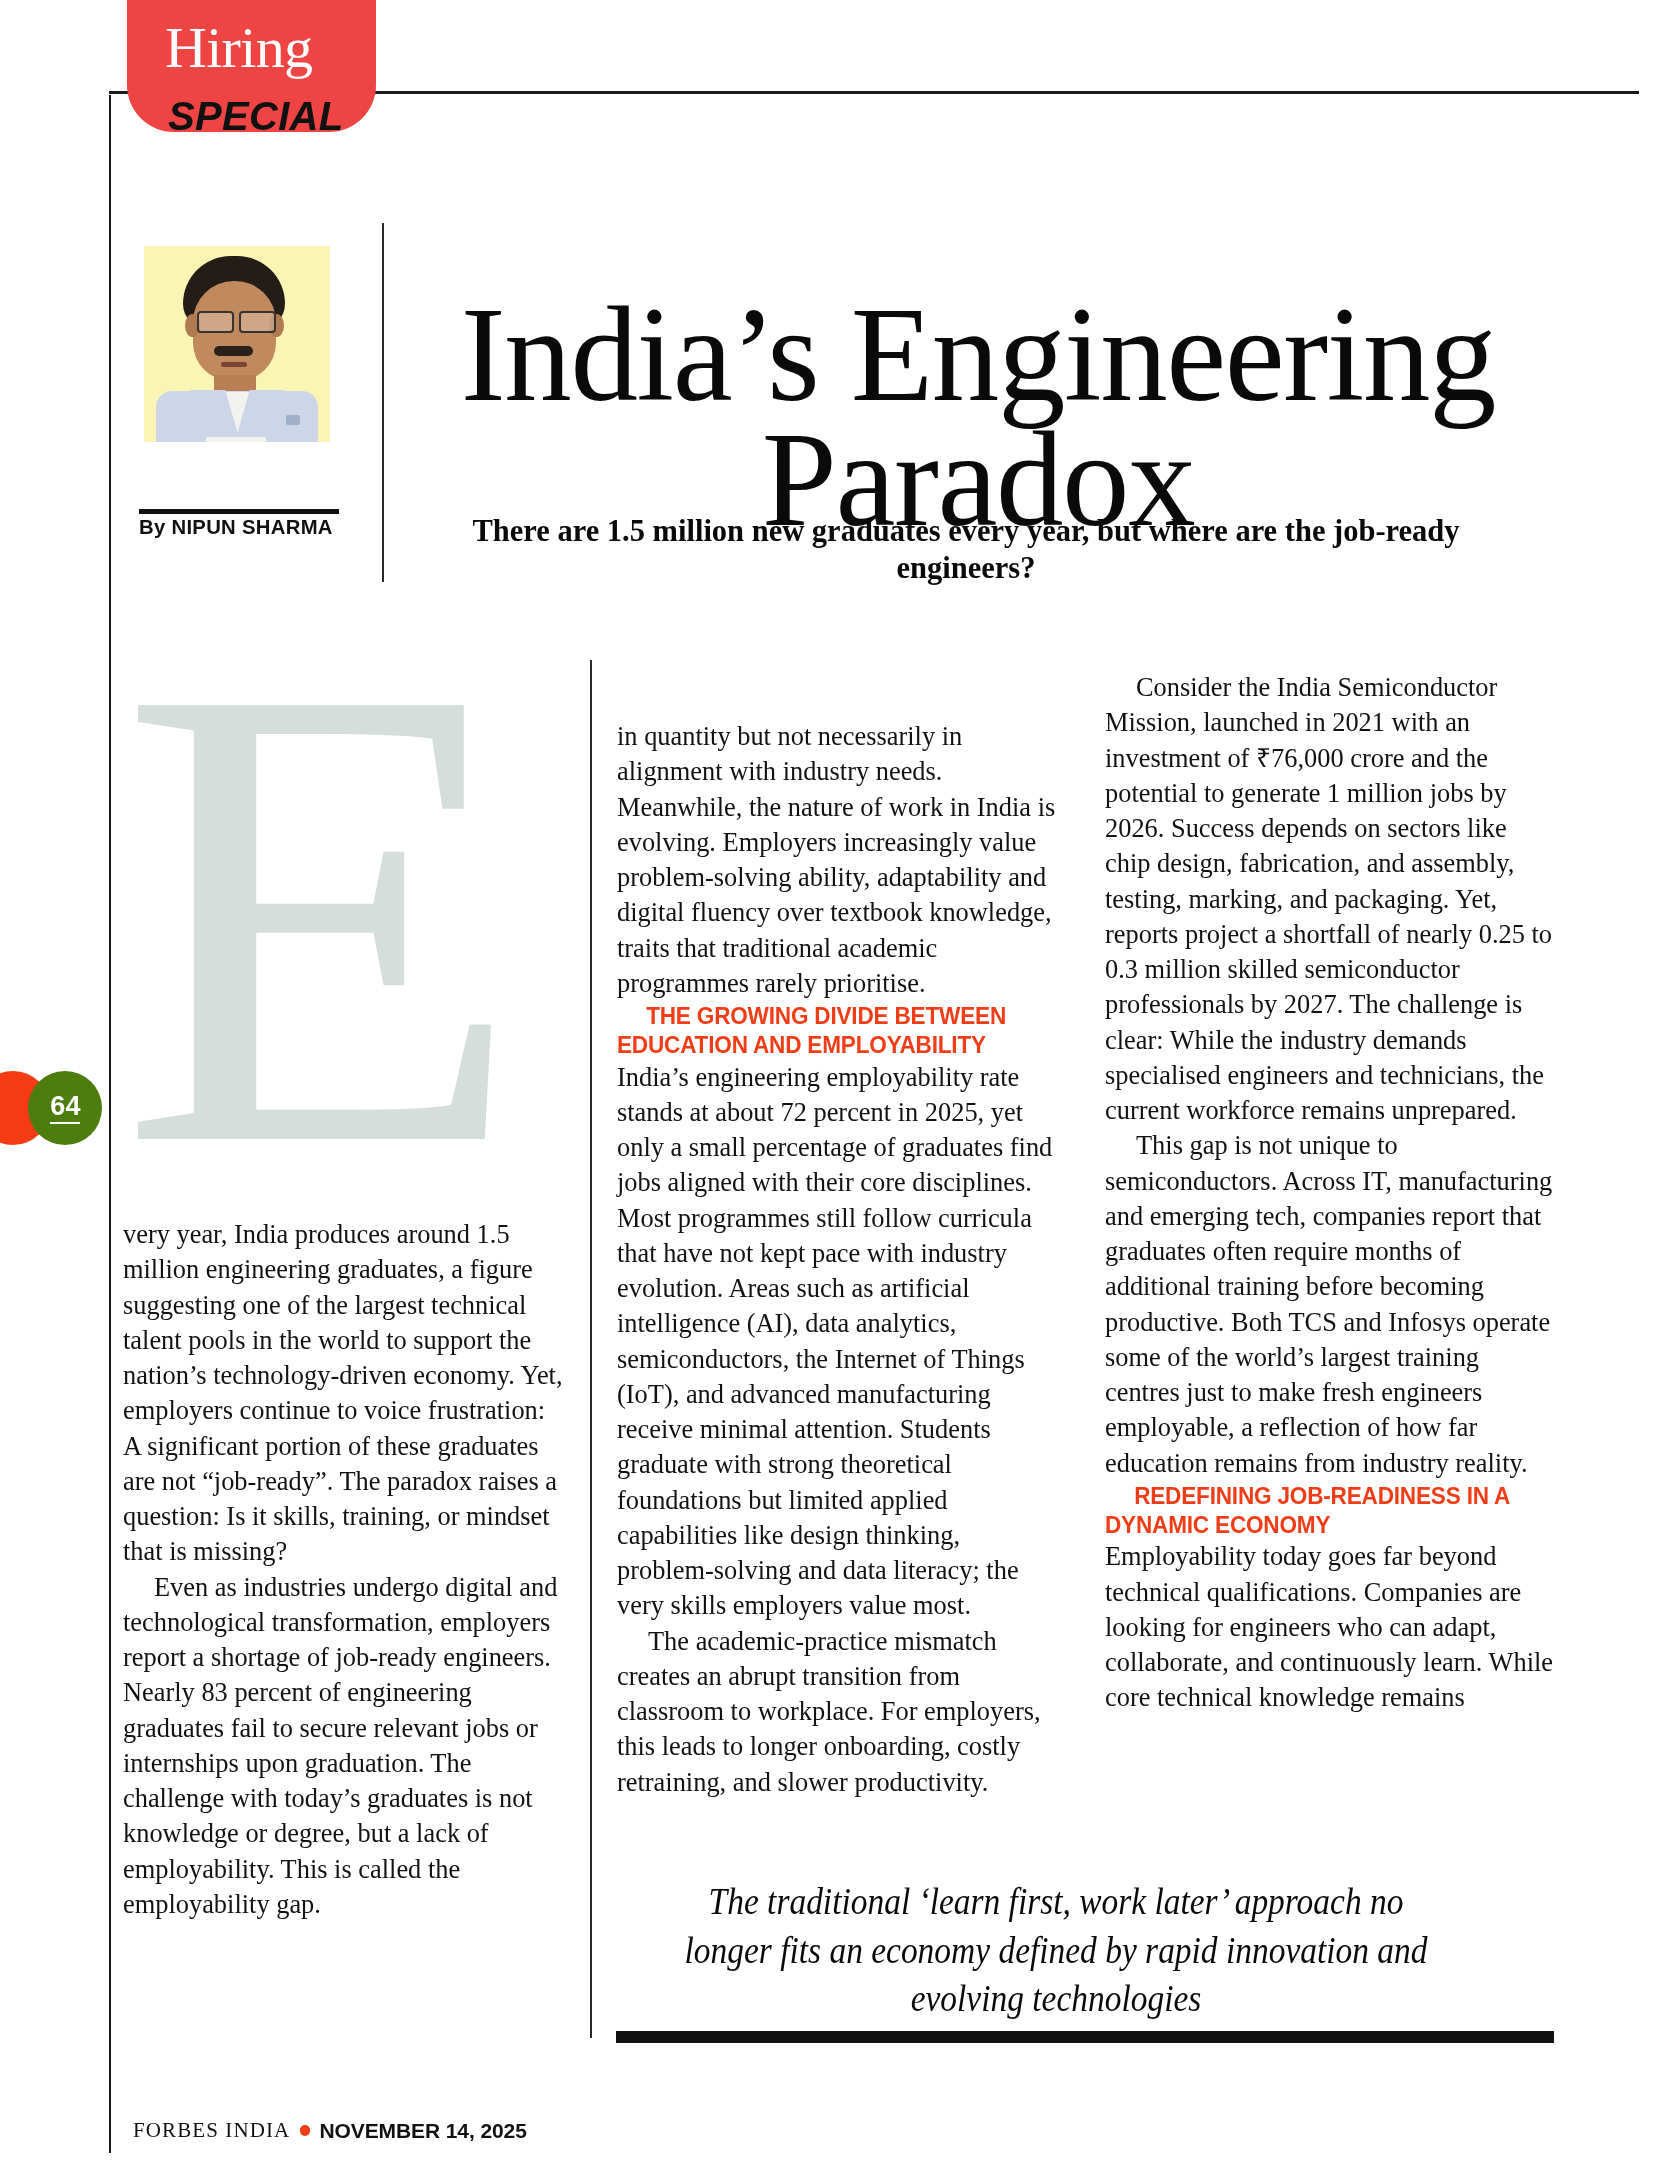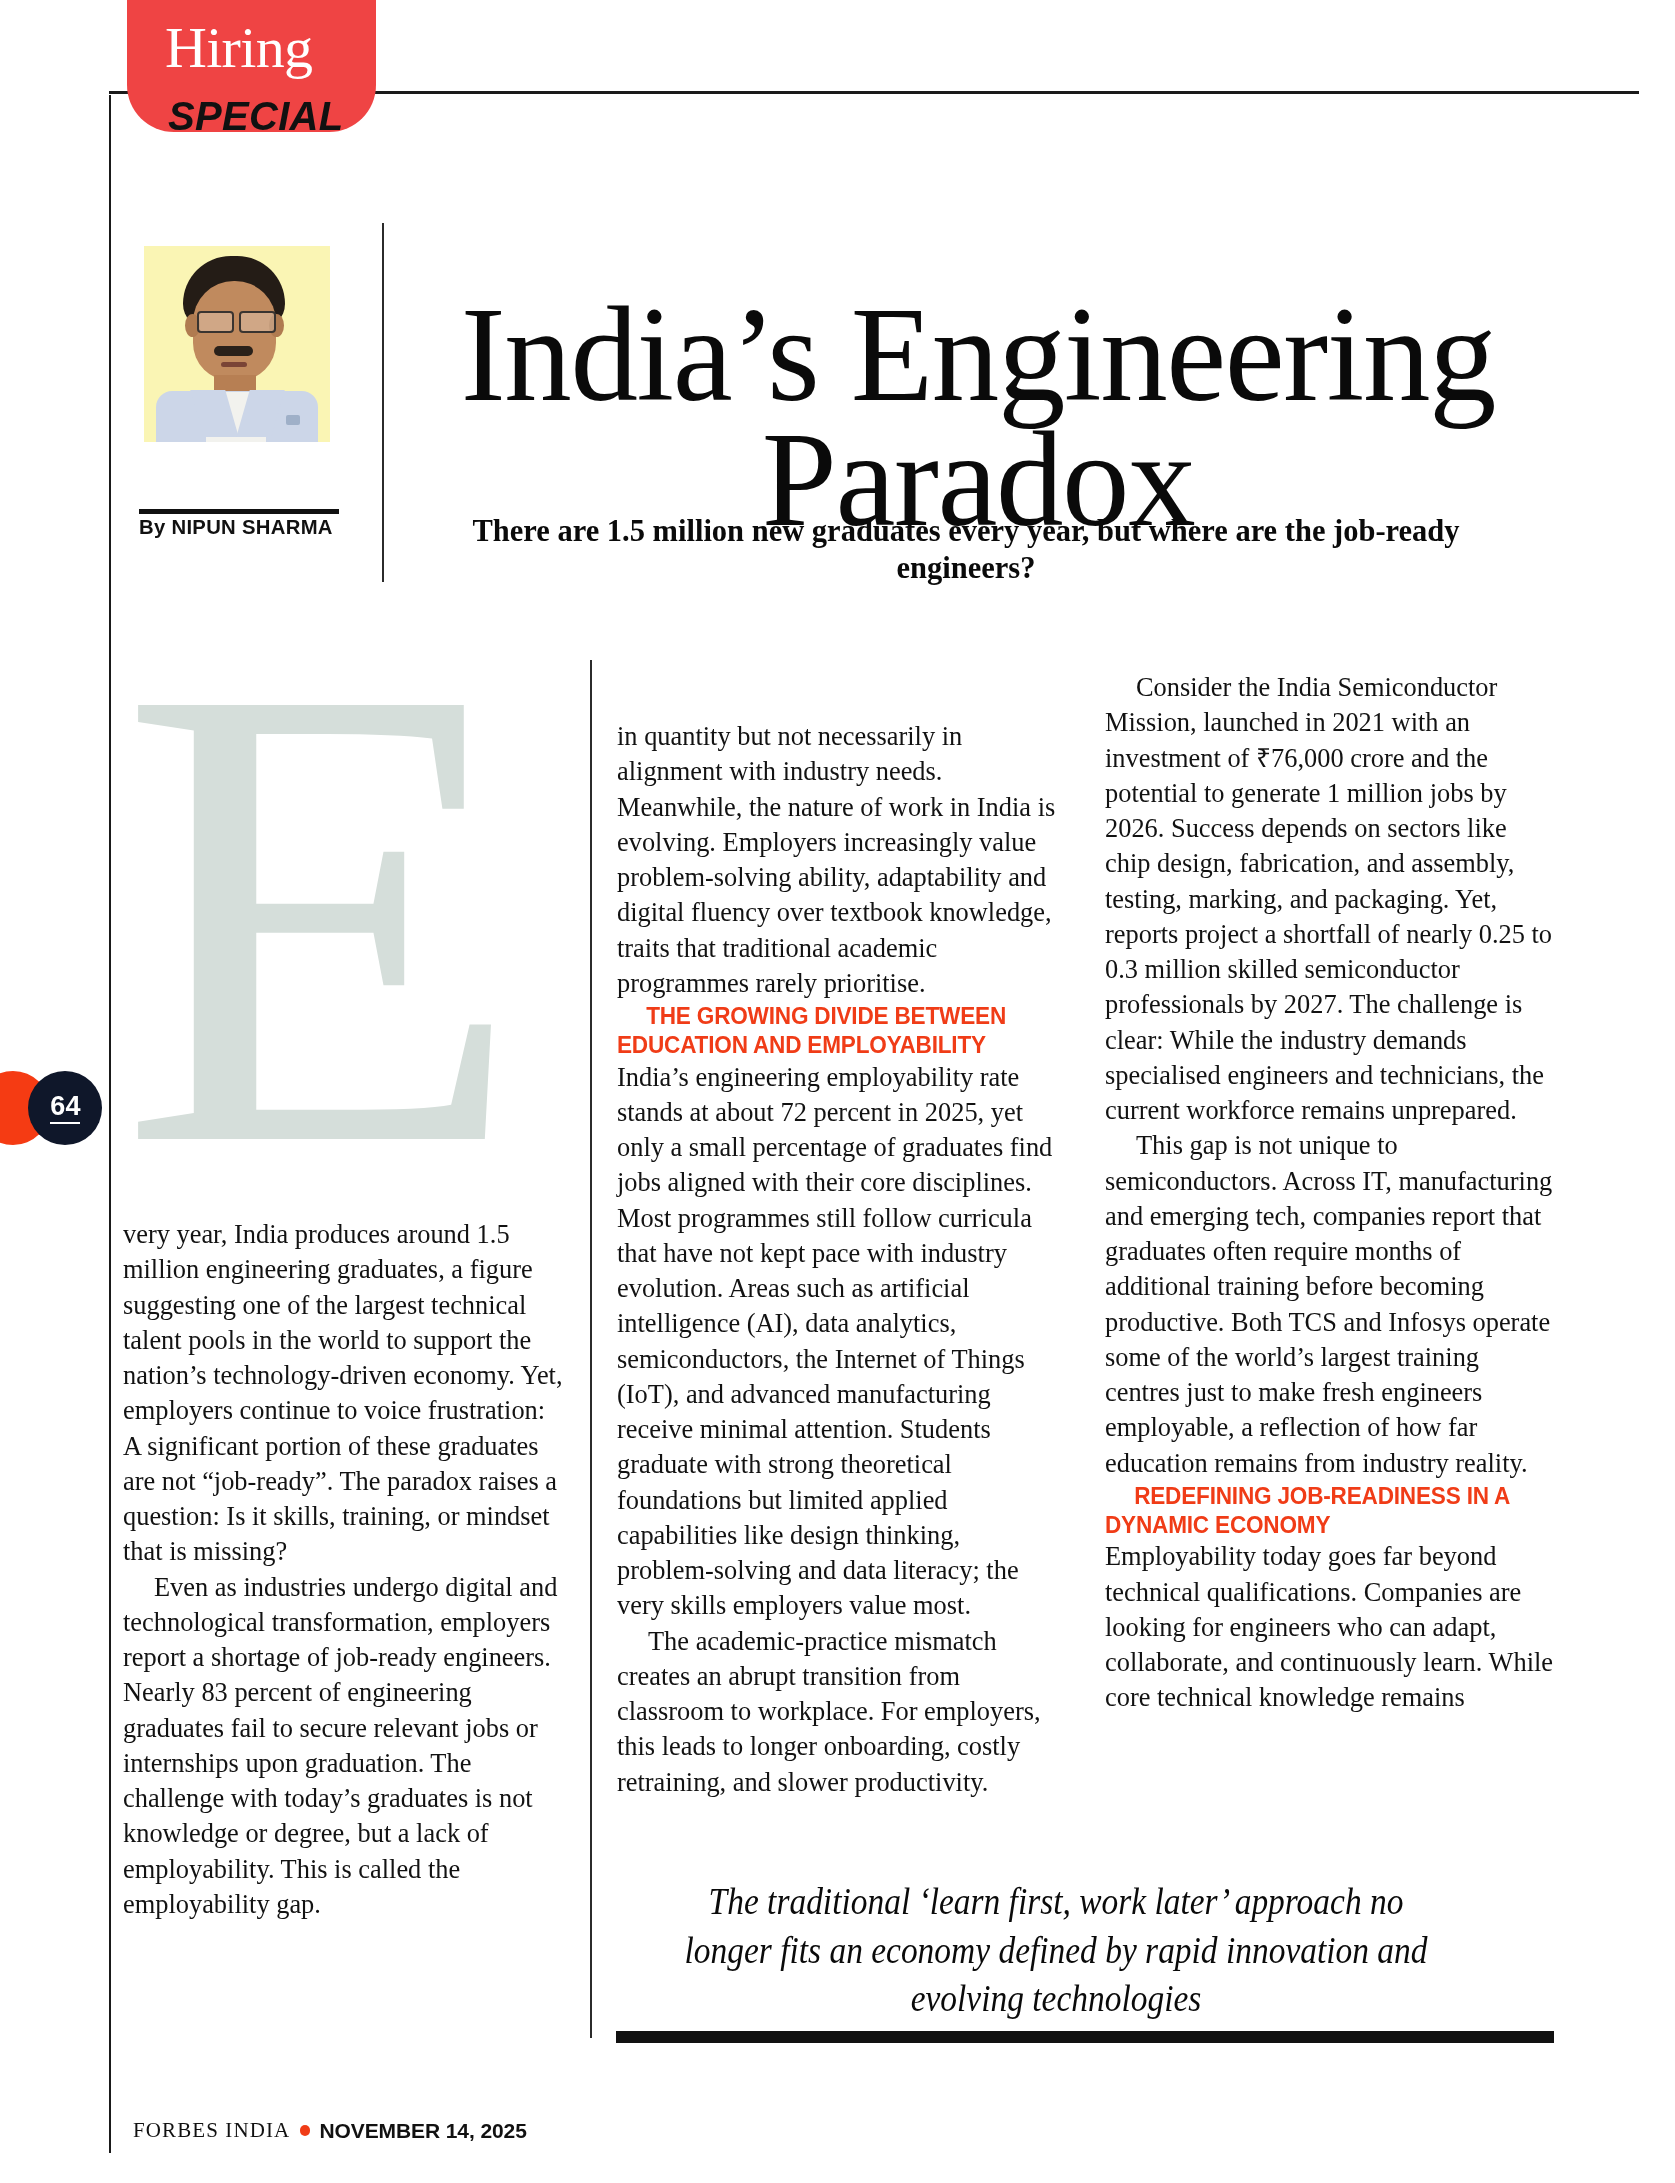--- a/index.html
+++ b/index.html
@@ -280,21 +280,21 @@
     border-radius: 50%;
     background: #F53B13;
   }
   .page-num {
     position: absolute;
     left: 28.4px;
     top: 1071px;
     width: 74px;
     height: 74px;
     border-radius: 50%;
-    background: #0f172a;
+    background: #4d7c0f;
     color: #ffffff;
     font-family: "Liberation Sans", sans-serif;
     font-size: 27px;
     font-weight: bold;
     display: flex;
     align-items: center;
     justify-content: center;
   }
   .page-num span {
     border-bottom: 2.7px solid #ffffff;

